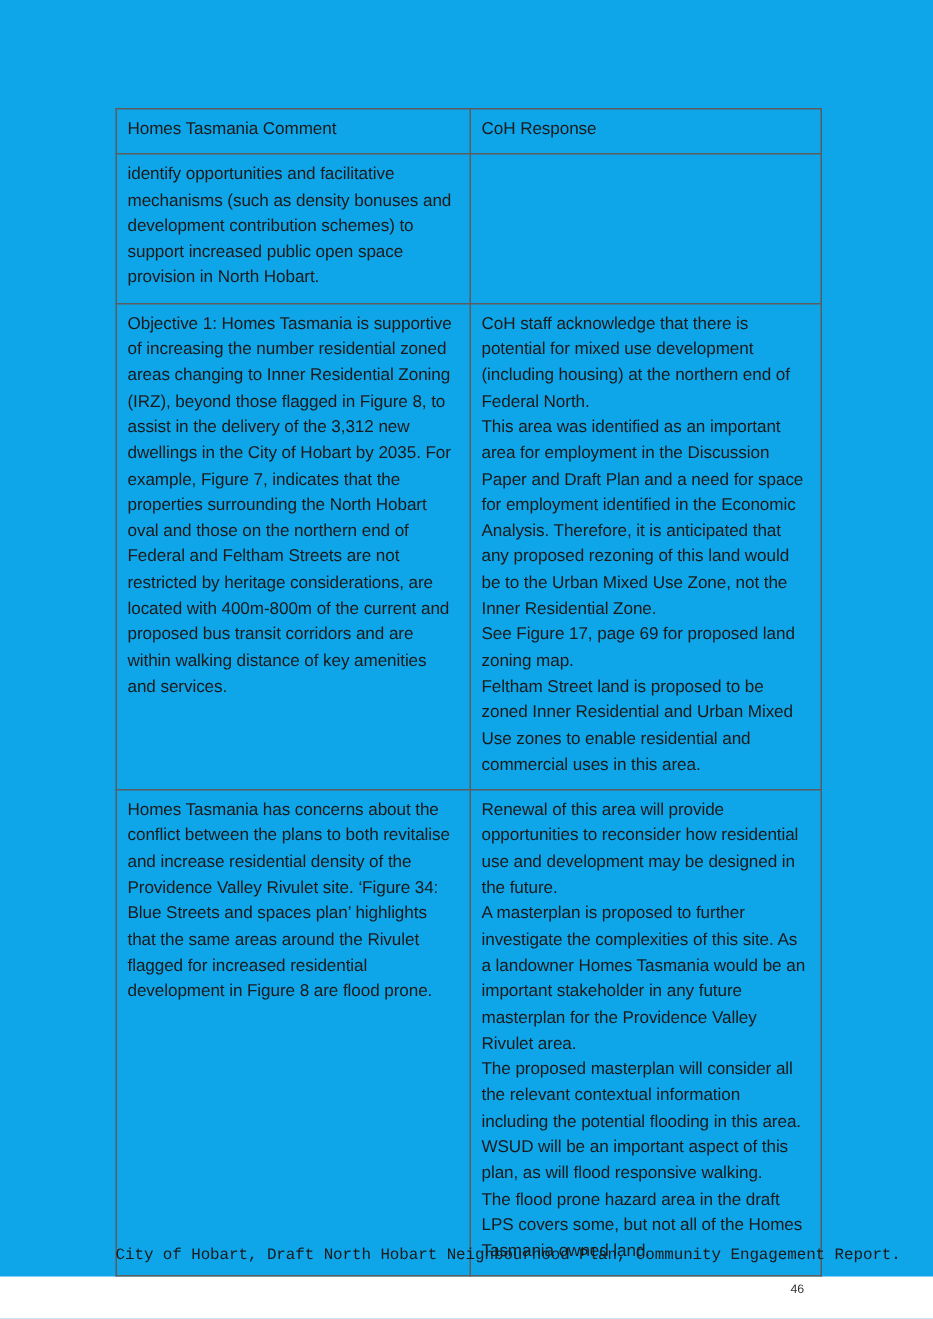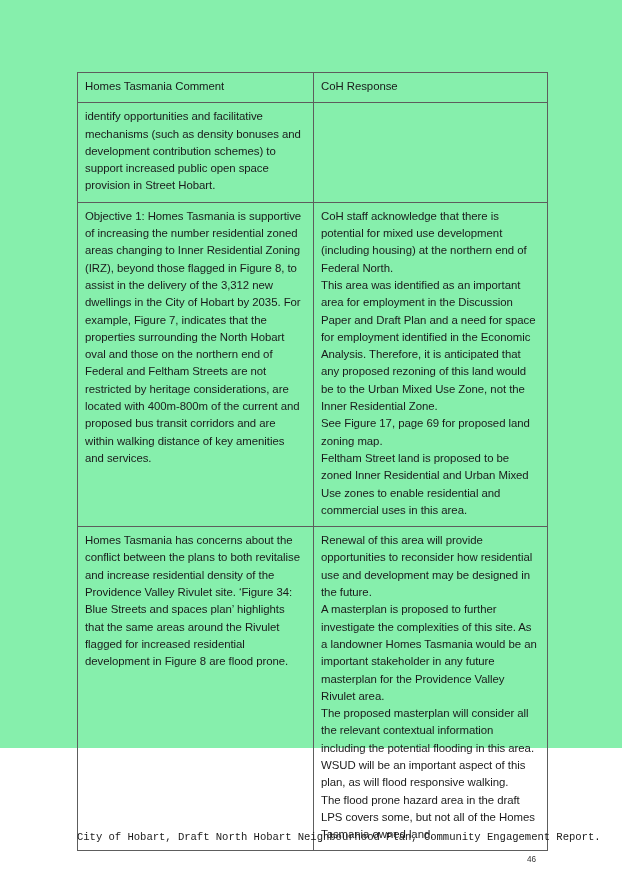--- a/index.html
+++ b/index.html
@@ -15,22 +15,22 @@
     font-family: "Liberation Sans", sans-serif;
     color: #1a1a1a;
     overflow: hidden;
   }
 
   .page {
     position: absolute;
     left: 0;
     top: 0;
     width: 622px;
-    height: 748px;
-    background: #86efac;
+    height: 851px;
+    background: #0ea5e9;
   }
 
   
   .doc-table {
     position: absolute;
     left: 77px;
     top: 72px;
     width: 470px;
     border-collapse: collapse;
     table-layout: fixed;
@@ -99,21 +99,21 @@
     <thead>
       <tr>
         <th class="hdr-cell">Homes Tasmania Comment</th>
         <th class="hdr-cell">CoH Response</th>
       </tr>
     </thead>
     <tbody>
 
       <tr>
         <td>
-          <p class="cell-para">identify opportunities and facilitative mechanisms (such as density bonuses and development contribution schemes) to support increased public open space provision in Street Hobart.</p>
+          <p class="cell-para">identify opportunities and facilitative mechanisms (such as density bonuses and development contribution schemes) to support increased public open space provision in North Hobart.</p>
         </td>
         <td class="empty-cell"></td>
       </tr>
 
       <tr>
         <td>
           <p class="cell-para">Objective 1: Homes Tasmania is supportive of increasing the number residential zoned areas changing to Inner Residential Zoning (IRZ), beyond those flagged in Figure 8, to assist in the delivery of the 3,312 new dwellings in the City of Hobart by 2035. For example, Figure 7, indicates that the properties surrounding the North Hobart oval and those on the northern end of Federal and Feltham Streets are not restricted by heritage considerations, are located with 400m-800m of the current and proposed bus transit corridors and are within walking distance of key amenities and services.</p>
         </td>
         <td>
           <div class="cell-para">

